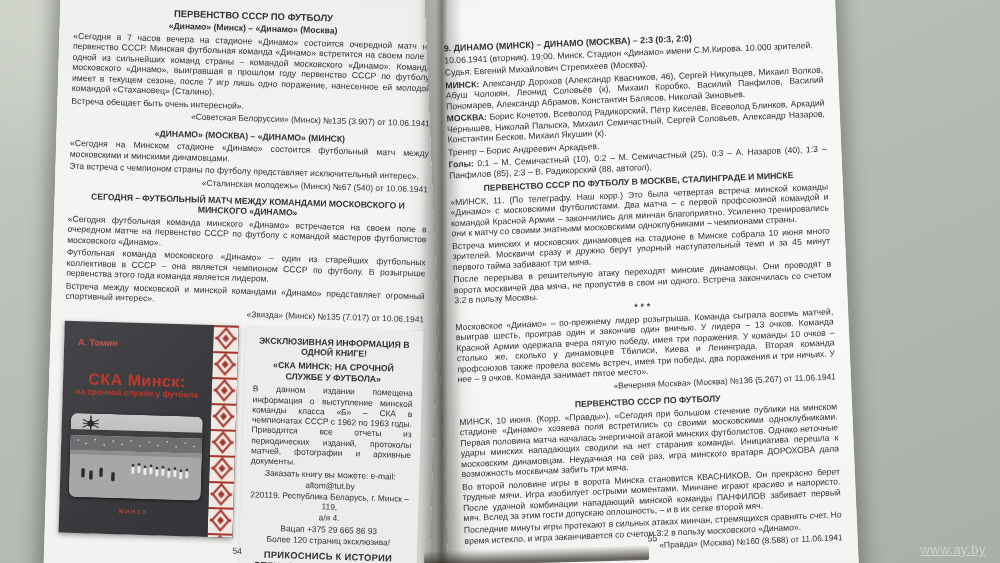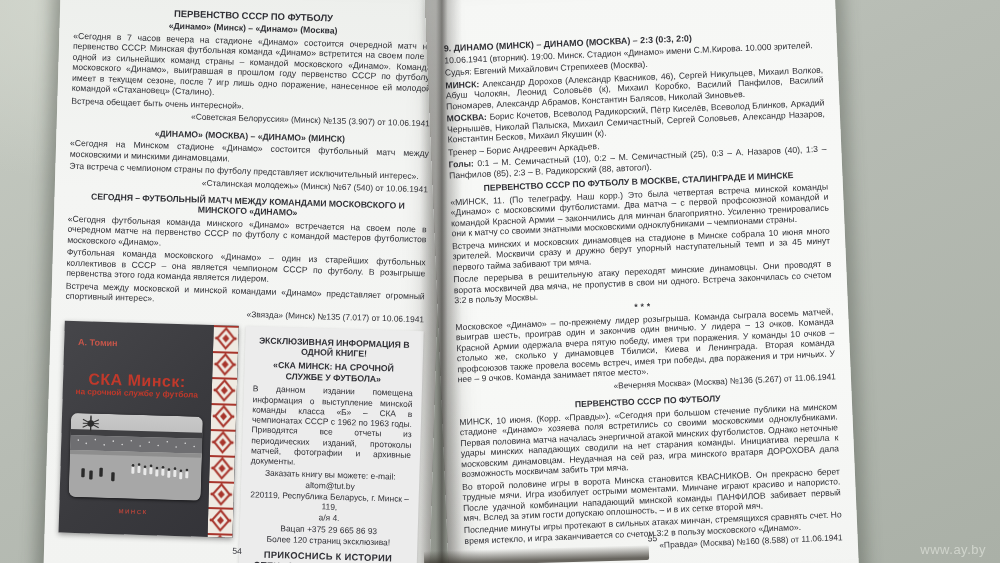--- a/index.html
+++ b/index.html
@@ -55,21 +55,21 @@
   .cover-photo{position:absolute;left:9px;top:92px;width:132px;height:84px;border-radius:7px;overflow:hidden;
     box-shadow:0 1px 3px rgba(0,0,0,.6);}
   .cover-city{position:absolute;left:0;top:186px;width:148px;text-align:center;
     color:#b5443a;font-weight:bold;font-size:6px;letter-spacing:1.5px;}
   .ornament{position:absolute;right:0;top:0;width:25px;height:212px;}
   .ad{flex:1;background:#ececec;padding:7px 9px 6px 9px;font-size:8.4px;box-shadow:0 1px 3px rgba(90,90,90,.25);}
   .ad .h{margin:2px 0 3px 0;font-size:8.7px;}
   .ad .ctr{text-align:center;margin-bottom:1px;}
   .ad-footer{font-weight:bold;text-align:center;font-size:9.3px;margin-top:6px;letter-spacing:.3px;}
   .watermark{position:absolute;right:14px;bottom:6px;z-index:9;
-    color:#d6dad2;opacity:.85;font-size:13px;letter-spacing:.5px;}
+    color:#d6dad2;opacity:.85;font-size:13px;letter-spacing:.5px;text-decoration:underline;}
 </style>
 </head>
 <body>
 
 <div class="page page-left">
   <div class="content content-left">
     <div class="h h-main">ПЕРВЕНСТВО СССР ПО ФУТБОЛУ</div>
     <div class="h h-sub">«Динамо» (Минск) – «Динамо» (Москва)</div>
     <p>«Сегодня в 7 часов вечера на стадионе «Динамо» состоится очередной матч на первенство СССР. Минская футбольная команда «Динамо» встретится на своем поле с одной из сильнейших команд страны – командой московского «Динамо». Команда московского «Динамо», выигравшая в прошлом году первенство СССР по футболу, имеет в текущем сезоне, после 7 игр лишь одно поражение, нанесенное ей молодой командой «Стахановец» (Сталино).</p>
     <p>Встреча обещает быть очень интересной».</p>

